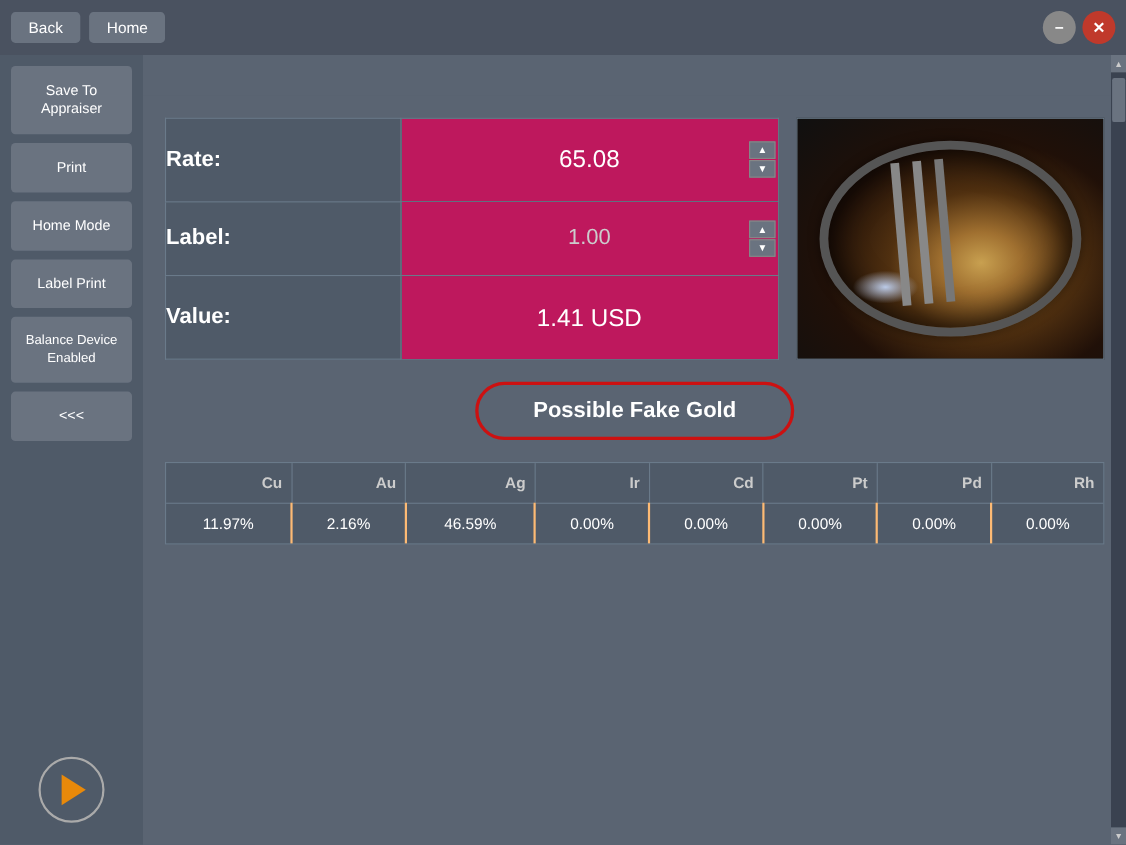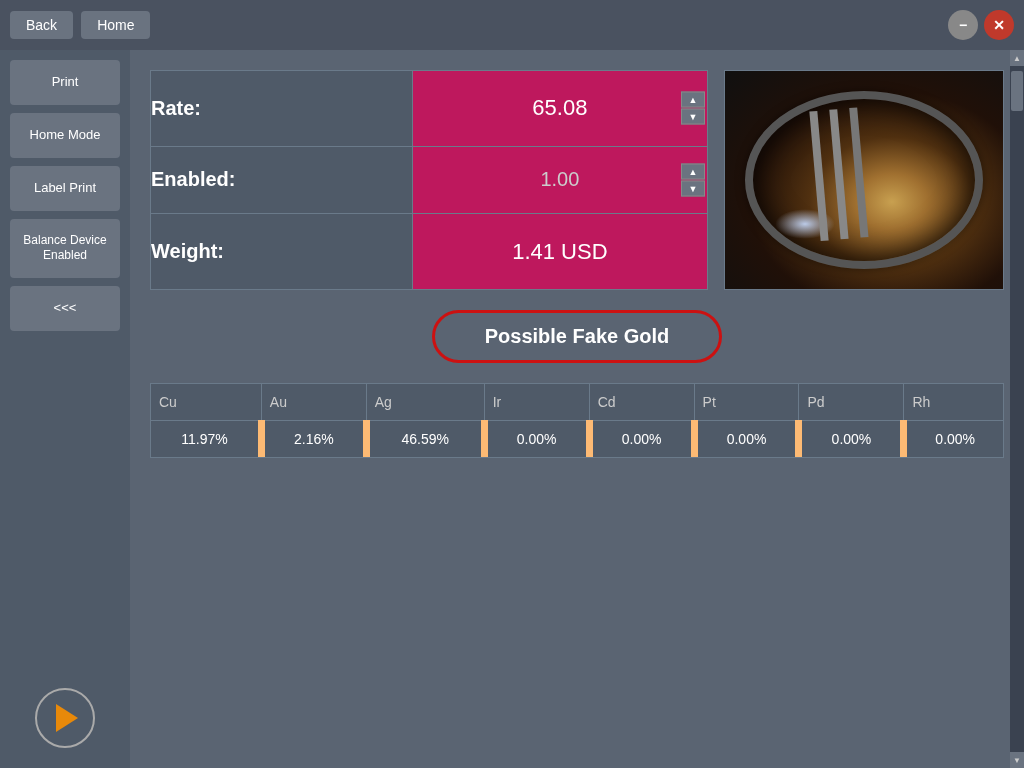--- a/index.html
+++ b/index.html
@@ -107,20 +107,21 @@
       border-left: 22px solid #e8890a;
       margin-left: 4px;
     }
 
     
     #content {
       flex: 1;
       background: #5a6472;
       padding: 20px;
       overflow-y: auto;
+      margin-top: 37px;
     }
 
     
     #top-section {
       display: flex;
       gap: 16px;
       margin-bottom: 20px;
     }
 
     
@@ -247,32 +248,32 @@
       background: #4f5a68;
     }
     #elements-table {
       width: 100%;
       border-collapse: collapse;
     }
     #elements-table th {
       padding: 10px 8px;
       color: #ccc;
       font-size: 14px;
-      font-weight: normal;
-      text-align: left;
+      font-weight: bold;
+      text-align: right;
       border-bottom: 1px solid #6a7a8a;
       border-right: 1px solid #6a7a8a;
     }
     #elements-table th:last-child { border-right: none; }
     #elements-table td {
       padding: 10px 8px;
       color: #fff;
       font-size: 14px;
       text-align: center;
-      border-right: 7px solid #fdba74;
+      border-right: 2px solid #fdba74;
     }
     #elements-table td:last-child { border-right: none; }
 
     
     #scrollbar {
       position: absolute;
       right: 0;
       top: 50px;
       width: 14px;
       height: 718px;
@@ -315,20 +316,21 @@
   <button class="top-btn">Home</button>
   <div class="window-controls">
     <button class="win-btn win-btn-min">−</button>
     <button class="win-btn win-btn-close">✕</button>
   </div>
 </div>
 
 <div id="main-layout">
 
   <div id="sidebar">
+    <button class="sidebar-btn">Save To Appraiser</button>
     <button class="sidebar-btn">Print</button>
     <button class="sidebar-btn">Home Mode</button>
     <button class="sidebar-btn">Label Print</button>
     <button class="sidebar-btn special">Balance Device Enabled</button>
     <button class="sidebar-btn">&lt;&lt;&lt;</button>
     <div class="sidebar-spacer"></div>
     <button class="play-btn">
       <div class="play-triangle"></div>
     </button>
   </div>
@@ -343,31 +345,31 @@
           <td class="table-label">Rate:</td>
           <td class="table-value large">
             <span>65.08</span>
             <div class="spin-btns">
               <button class="spin-btn">▲</button>
               <button class="spin-btn">▼</button>
             </div>
           </td>
         </tr>
         <tr>
-          <td class="table-label">Enabled:</td>
+          <td class="table-label">Label:</td>
           <td class="table-value">
             <span>1.00</span>
             <div class="spin-btns">
               <button class="spin-btn">▲</button>
               <button class="spin-btn">▼</button>
             </div>
           </td>
         </tr>
         <tr>
-          <td class="table-label">Weight:</td>
+          <td class="table-label">Value:</td>
           <td class="table-value large">1.41 USD</td>
         </tr>
       </tbody>
         </table>
 
       <div id="image-box">
         <div id="cam-image">
           <div class="light-reflection"></div>
         </div>
       </div>

